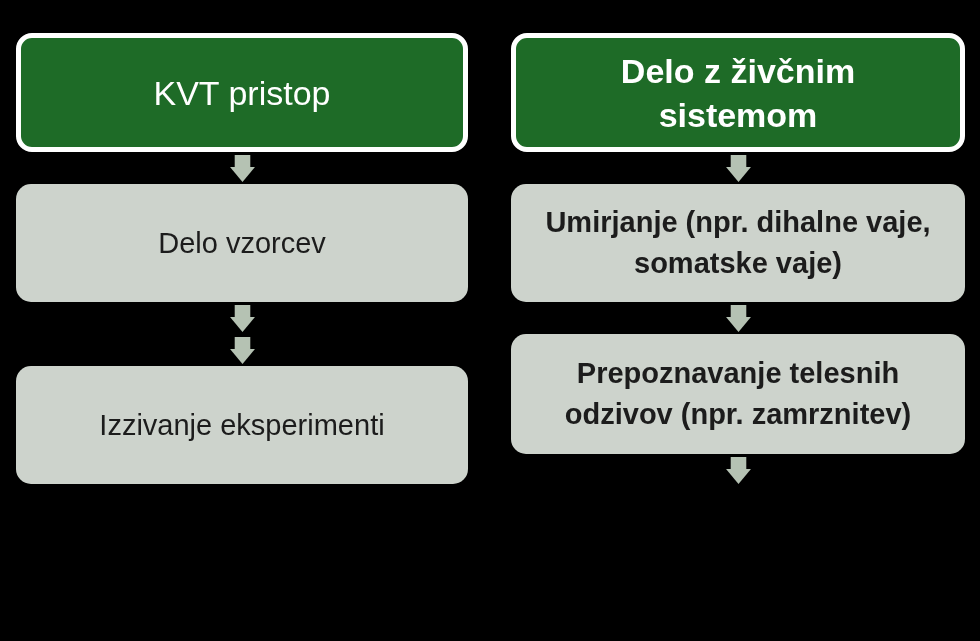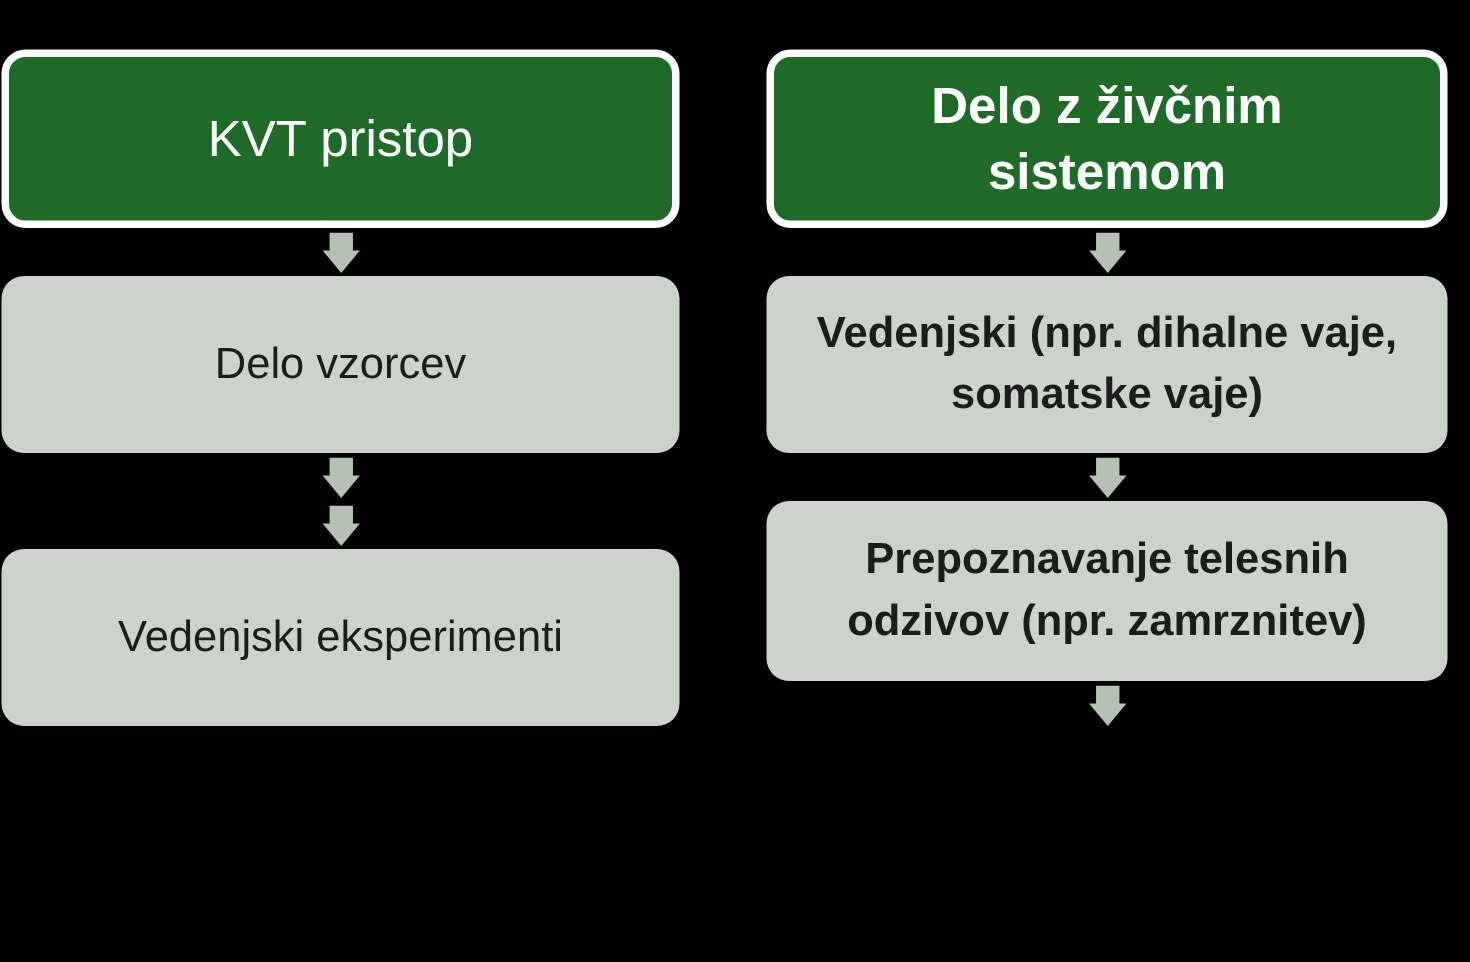--- a/index.html
+++ b/index.html
@@ -16,21 +16,21 @@
     width: 980px;
     height: 641px;
   }
   .col {
     position: absolute;
     top: 33px;
     display: flex;
     flex-direction: column;
     align-items: stretch;
   }
-  .col-left  { left: 1px;   width: 452px; }
+  .col-left  { left: 16px;   width: 452px; }
   .col-right { left: 511px; width: 454px; font-weight: bold; }
 
   .header-box {
     box-sizing: border-box;
     height: 119px;
     background: #1e6b27;
     border: 5px solid #ffffff;
     border-radius: 16px;
     display: flex;
     align-items: center;
@@ -107,38 +107,38 @@
 
 
     <div class="arrow-wrap">
       <svg class="arrow-svg" viewBox="0 0 24 26" fill="#b5c2b3">
         <rect x="4.5" y="0" width="15" height="12.5"></rect>
         <polygon points="0,11.5 24,11.5 12,26"></polygon>
       </svg>
     </div>
 
     <div class="step-box">
-      <span class="step-text">Vedenjski eksperimenti</span>
+      <span class="step-text">Izzivanje eksperimenti</span>
     </div>
   </div>
 
   <div class="col col-right">
     <div class="header-box">
       <span class="header-text">Delo z živčnim sistemom</span>
     </div>
 
     <div class="arrow-wrap">
       <svg class="arrow-svg" viewBox="0 0 24 26" fill="#b5c2b3">
         <rect x="4.5" y="0" width="15" height="12.5"></rect>
         <polygon points="0,11.5 24,11.5 12,26"></polygon>
       </svg>
     </div>
 
     <div class="step-box">
-      <span class="step-text">Vedenjski (npr. dihalne vaje, somatske vaje)</span>
+      <span class="step-text">Umirjanje (npr. dihalne vaje, somatske vaje)</span>
     </div>
 
     <div class="arrow-wrap">
       <svg class="arrow-svg" viewBox="0 0 24 26" fill="#b5c2b3">
         <rect x="4.5" y="0" width="15" height="12.5"></rect>
         <polygon points="0,11.5 24,11.5 12,26"></polygon>
       </svg>
     </div>
 
     <div class="step-box mid">

